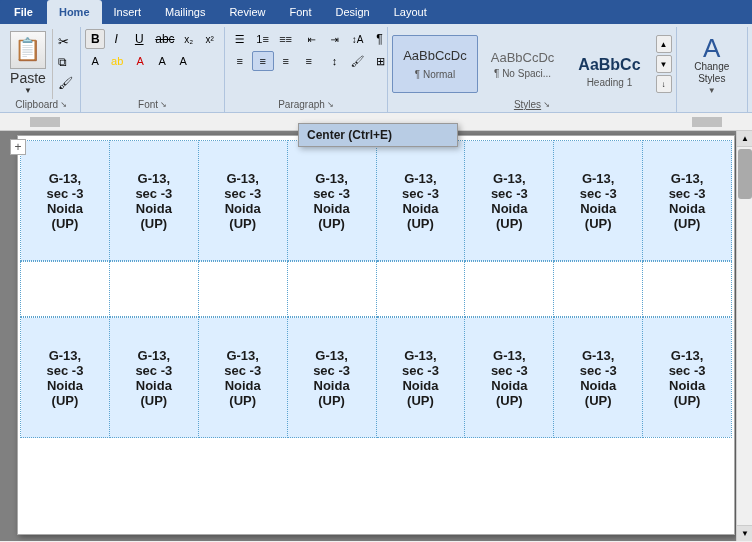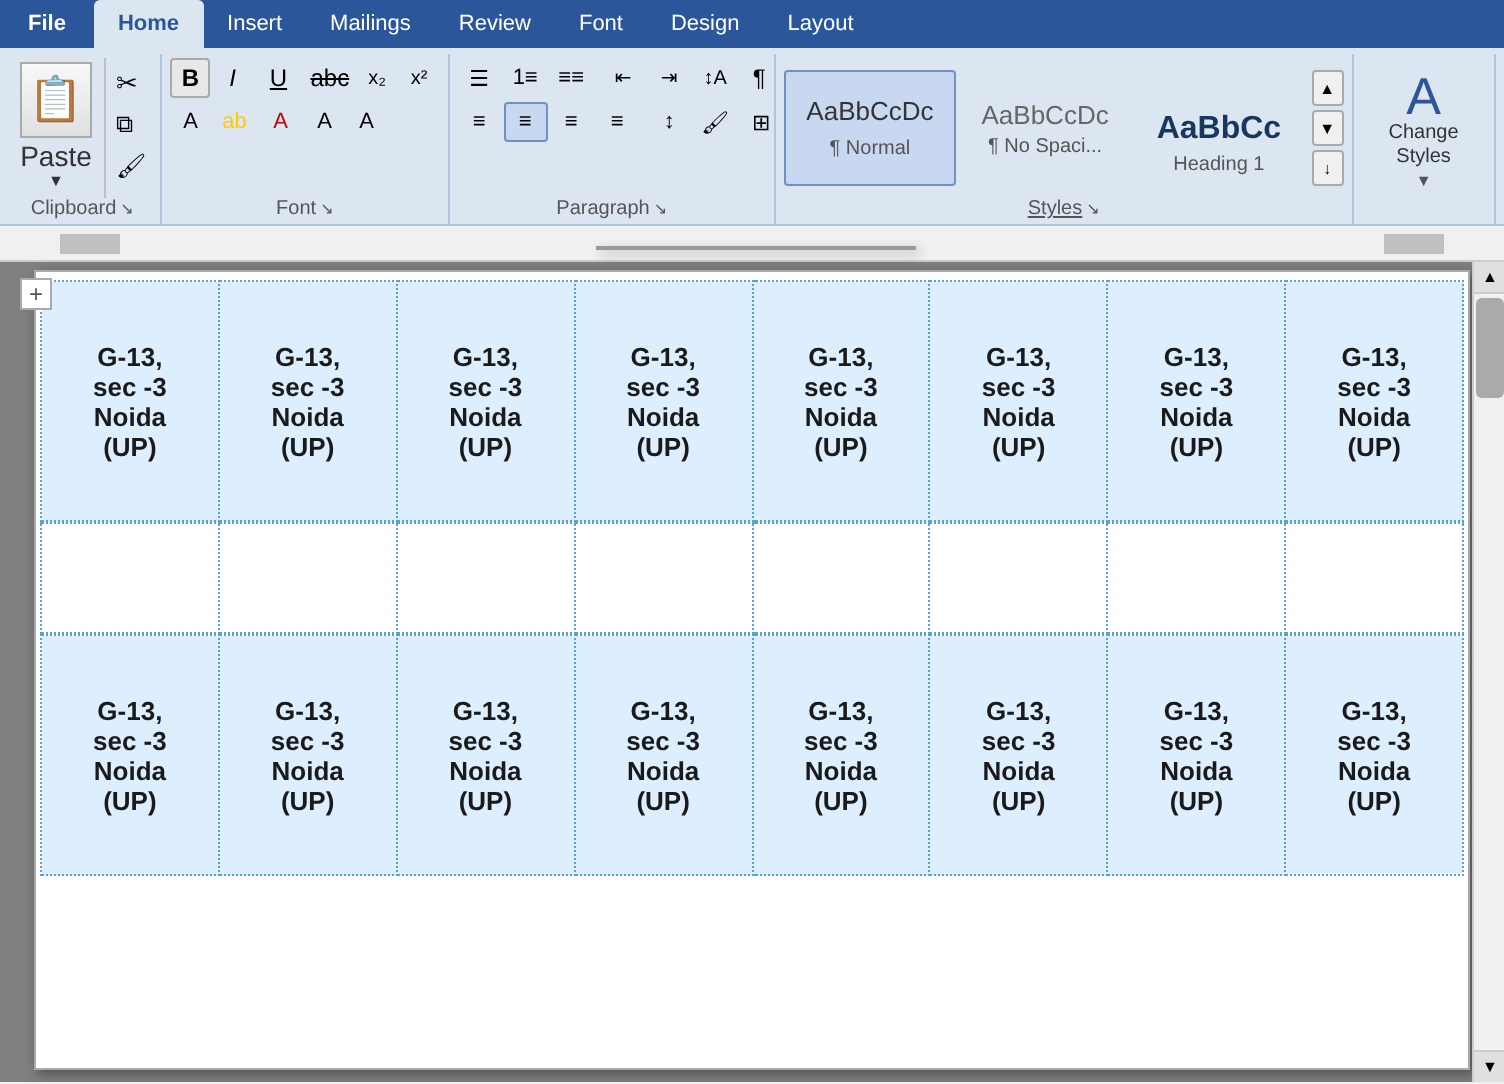--- a/index.html
+++ b/index.html
@@ -165,20 +165,21 @@
 
   <div style="height:18px;background:#f0f0f0;border-bottom:1px solid #ccc;width:100%;display:flex;align-items:center;padding:0 30px;">
     <div style="flex:1;height:10px;background:linear-gradient(to right,#c0c0c0 30px,#f0f0f0 30px,#f0f0f0 calc(100% - 30px),#c0c0c0 calc(100% - 30px));position:relative;">
     </div>
   </div>
 
   <div style="position:absolute;left:10px;top:26px;width:16px;height:16px;background:white;border:1px solid #aaa;cursor:pointer;display:flex;align-items:center;justify-content:center;font-size:12px;color:#555;z-index:10;">+</div>
 
   <div style="position:absolute;top:10px;left:298px;z-index:200;">
     <div style="background:white;border:1px solid #999;box-shadow:2px 2px 6px rgba(0,0,0,0.3);min-width:160px;">
+      <div style="background:#b8cce4;padding:4px 8px;font-size:12px;font-weight:600;color:#1a1a1a;">Center (Ctrl+E)</div>
     </div>
   </div>
 
   <div style="margin:4px auto;width:718px;background:white;min-height:400px;border:1px solid #aaa;box-shadow:2px 2px 6px rgba(0,0,0,0.4);padding:4px 2px;overflow:hidden;">
 
     <table style="border-collapse:collapse;width:100%;margin-bottom:0;">
       <tbody>
           <tr>
         <td style="border:1px dotted #5ba3cf;background:#ddeeff;padding:6px 4px;text-align:center;font-size:13px;font-weight:bold;color:#1a1a1a;vertical-align:middle;height:120px;width:88px;">
           <span>G-13,</span><br>

